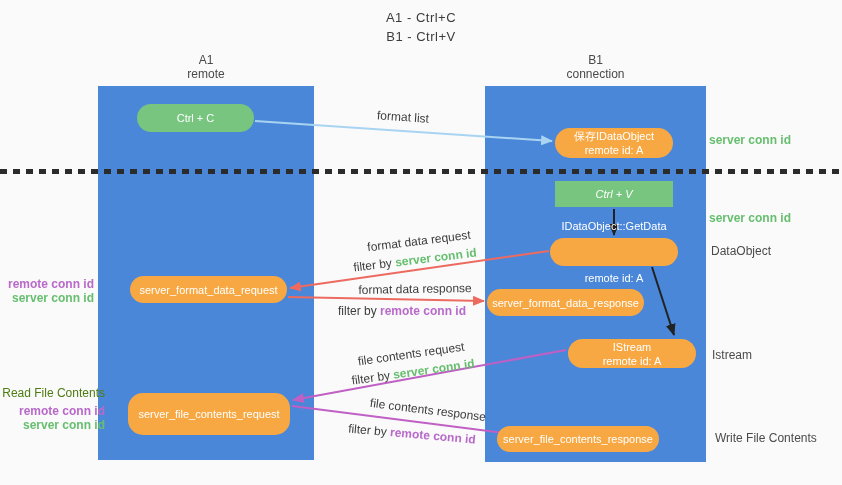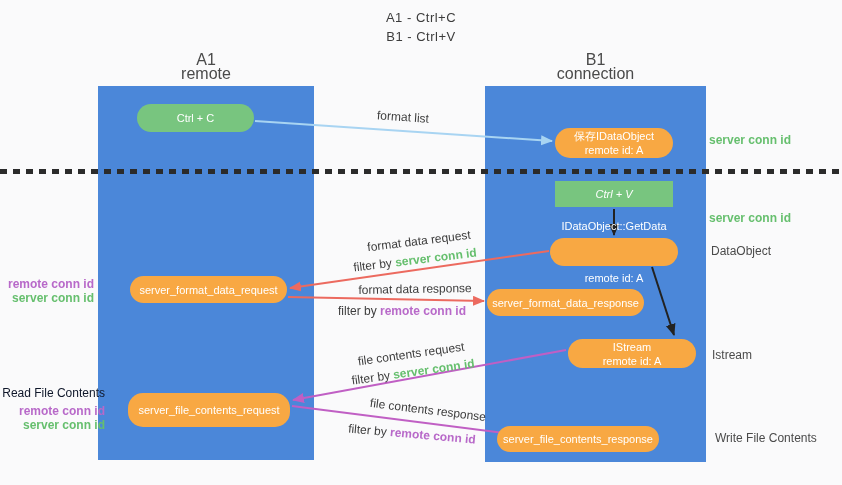--- a/index.html
+++ b/index.html
@@ -1,20 +1,20 @@
 <!DOCTYPE html>
 <html style="--lane-blue: #4B87D9; --box-orange: #F8A843; --box-green: #78C57F; --arrow-blue: #A8D4F2; --arrow-red: #EC6A5F; --arrow-purple: #C05FC4; --arrow-black: #222222; --text-green: #66BF6E; --text-purple: #B869C9; --dot-color: #2B2B2B;"><head>
 <meta charset="utf-8">
 <style>
   html,body{margin:0;padding:0;}
   body{font-family:"Liberation Sans","DejaVu Sans",sans-serif;background:#fafafb;}
   .canvas{position:relative;width:842px;height:485px;background:#fafafb;overflow:hidden;}
   .title{position:absolute;top:8px;left:0;width:100%;text-align:center;
          font-size:13px;line-height:19px;color:#3c3c3c;letter-spacing:0.5px;}
-  .lane-header{position:absolute;text-align:center;font-size:16px;line-height:14px;color:#4a4a4a;}
+  .lane-header{position:absolute;text-align:center;font-size:12px;line-height:14px;color:#4a4a4a;}
   .lane{position:absolute;background:var(--lane-blue);}
   .dotted-line{position:absolute;left:0;top:169px;width:842px;height:5px;
     background:repeating-linear-gradient(to right,var(--dot-color) 0px,var(--dot-color) 7px,transparent 7px,transparent 13px);}
   .obox{position:absolute;background:var(--box-orange);color:#fff;display:flex;flex-direction:column;
         align-items:center;justify-content:center;font-size:11px;line-height:14px;text-align:center;white-space:nowrap;border-radius:15px;}
   .gbox{position:absolute;background:var(--box-green);color:#fff;display:flex;
         align-items:center;justify-content:center;font-size:11px;}
   .mid-label{position:absolute;font-size:12px;color:#3d3d3d;white-space:nowrap;}
   .side-label{position:absolute;font-size:12px;color:#4a4a4a;white-space:nowrap;}
   .id-block{position:absolute;font-size:12px;font-weight:bold;line-height:14px;text-align:right;white-space:nowrap;}
@@ -88,21 +88,21 @@
   <div class="obox" style="left:130px;top:276px;width:157px;height:27px;">
     <div>server_format_data_request</div>
   </div>
   <div class="obox" style="left:487px;top:289px;width:157px;height:27px;">
     <div>server_format_data_response</div>
   </div>
   <div class="obox" style="left:568px;top:339px;width:128px;height:29px;">
     <div>IStream</div>
     <div>remote id: A</div>
   </div>
-  <div class="obox" style="left:128px;top:393px;width:162px;height:34px;">
+  <div class="obox" style="left:128px;top:393px;width:162px;height:42px;">
     <div>server_file_contents_request</div>
   </div>
   <div class="obox" style="left:497px;top:426px;width:162px;height:26px;">
     <div>server_file_contents_response</div>
   </div>
 
   <div class="mid-label" style="left:403px;top:117px;transform:translate(-50%,-50%) rotate(4deg);">format list</div>
 
   <div class="mid-label" style="left:419px;top:241px;transform:translate(-50%,-50%) rotate(-7deg);">format data request</div>
   <div class="mid-label" style="left:415px;top:260px;transform:translate(-50%,-50%) rotate(-7deg);">
@@ -121,21 +121,21 @@
 
   <div class="mid-label" style="left:428px;top:410px;transform:translate(-50%,-50%) rotate(7deg);">file contents response</div>
   <div class="mid-label" style="left:412px;top:434px;transform:translate(-50%,-50%) rotate(5deg);">
     <span>filter by </span><span class="id-purple">remote conn id</span>
   </div>
 
   <div class="id-block" style="left:4px;top:277px;width:90px;">
     <div class="id-purple">remote conn id</div>
     <div class="id-green">server conn id</div>
   </div>
-  <div class="side-label" style="left:0px;top:386px;width:105px;text-align:right;color:#0f172a;">Read File Contents</div>
+  <div class="side-label" style="left:0px;top:386px;width:105px;text-align:right;color:#4d7c0f;">Read File Contents</div>
   <div class="id-block" style="left:17px;top:404px;width:88px;">
     <div class="id-purple">remote conn id</div>
     <div class="id-green">server conn id</div>
   </div>
 
   <div class="side-label id-green" style="left:709px;top:133px;">server conn id</div>
   <div class="side-label id-green" style="left:709px;top:211px;">server conn id</div>
   <div class="side-label" style="left:711px;top:244px;">DataObject</div>
   <div class="side-label" style="left:712px;top:348px;">Istream</div>
   <div class="side-label" style="left:715px;top:431px;">Write File Contents</div>

